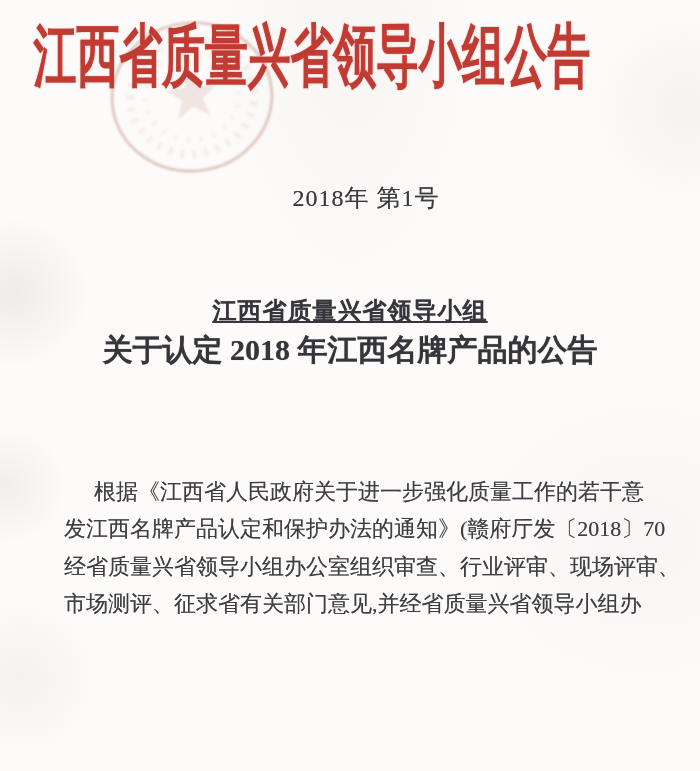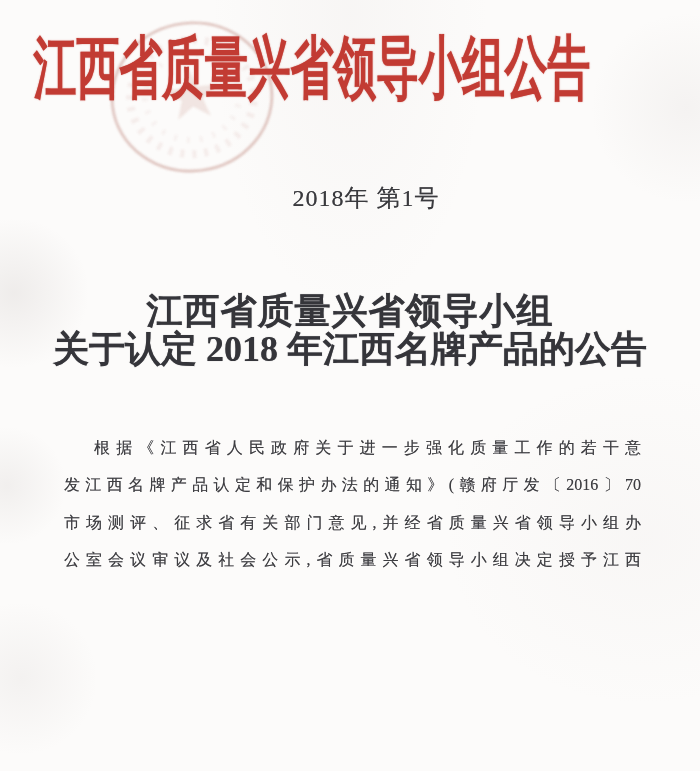--- a/index.html
+++ b/index.html
@@ -29,21 +29,21 @@
     width: 172px;
     height: 162px;
     filter: blur(1.1px);
     opacity: .85;
     transform: rotate(-7deg);
   }
 
   
   .masthead {
     position: absolute;
-    top: 28px;
+    top: 16px;
     left: 0;
     width: 624px;
     height: 84px;
   }
   .masthead .title-text {
     position: absolute;
     left: 50%;
     top: 0;
     display: inline-block;
     white-space: nowrap;
@@ -73,31 +73,31 @@
   .doc-heading {
     position: absolute;
     top: 293px;
     left: 0;
     width: 700px;
     text-align: center;
     font-weight: bold;
     color: #35353a;
     text-shadow: 0 0 .7px rgba(53,53,58,.7);
   }
-  .doc-heading .h-line1 { font-size: 36px; line-height: 37px; letter-spacing: 1px; }
-  .doc-heading .h-line2 { font-size: 36px; line-height: 39px; letter-spacing: 0; }
+  .doc-heading .h-line1 { font-size: 24px; line-height: 37px; letter-spacing: 1px; text-decoration: underline; }
+  .doc-heading .h-line2 { font-size: 30px; line-height: 39px; letter-spacing: 0; }
 
   
   .body-text {
     position: absolute;
-    top: 429px;
+    top: 473px;
     left: 64px;
     width: 577px;
     color: #3e3e42;
-    font-size: 16px;
+    font-size: 22px;
     text-shadow: 0 0 .6px rgba(62,62,66,.6);
   }
   .body-line {
     height: 37.4px;
     line-height: 37.4px;
     text-align: justify;
     text-align-last: justify;
     text-justify: inter-character;
     white-space: nowrap;
   }
@@ -123,18 +123,18 @@
 
   <div class="issue-no">2018年 第1号</div>
 
   <div class="doc-heading">
     <div class="h-line1">江西省质量兴省领导小组</div>
     <div class="h-line2">关于认定 2018 年江西名牌产品的公告</div>
   </div>
 
   <div class="body-text">
     <div class="body-line indent">根据《江西省人民政府关于进一步强化质量工作的若干意</div>
-    <div class="body-line">发江西名牌产品认定和保护办法的通知》(赣府厅发〔2016〕70</div>
+    <div class="body-line">发江西名牌产品认定和保护办法的通知》(赣府厅发〔2018〕70</div>
+    <div class="body-line">经省质量兴省领导小组办公室组织审查、行业评审、现场评审、</div>
     <div class="body-line">市场测评、征求省有关部门意见,并经省质量兴省领导小组办</div>
-    <div class="body-line">公室会议审议及社会公示,省质量兴省领导小组决定授予江西</div>
   </div>
 
 </div>
 
 </body></html>

